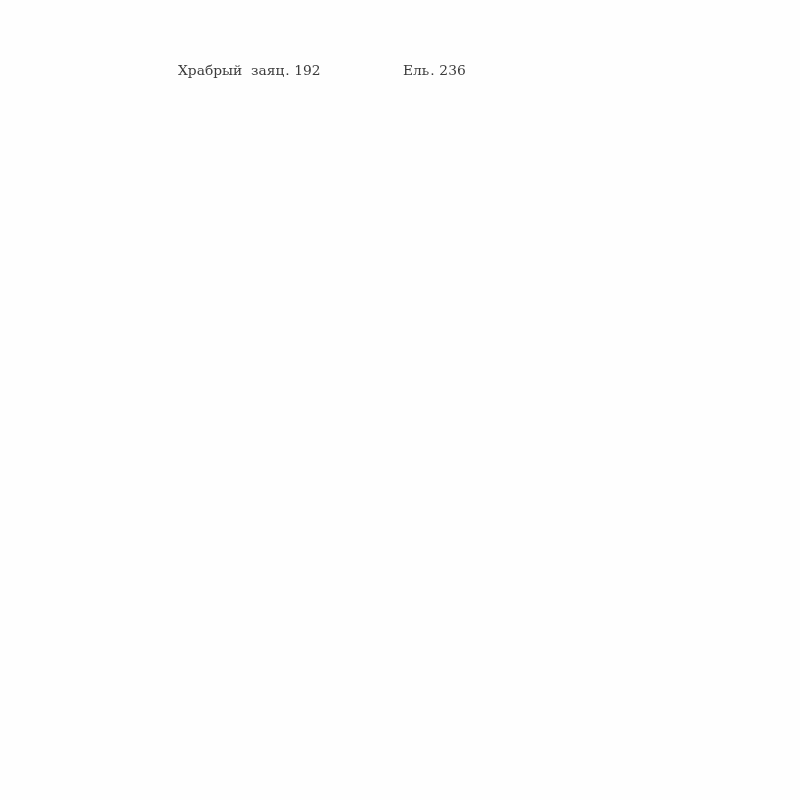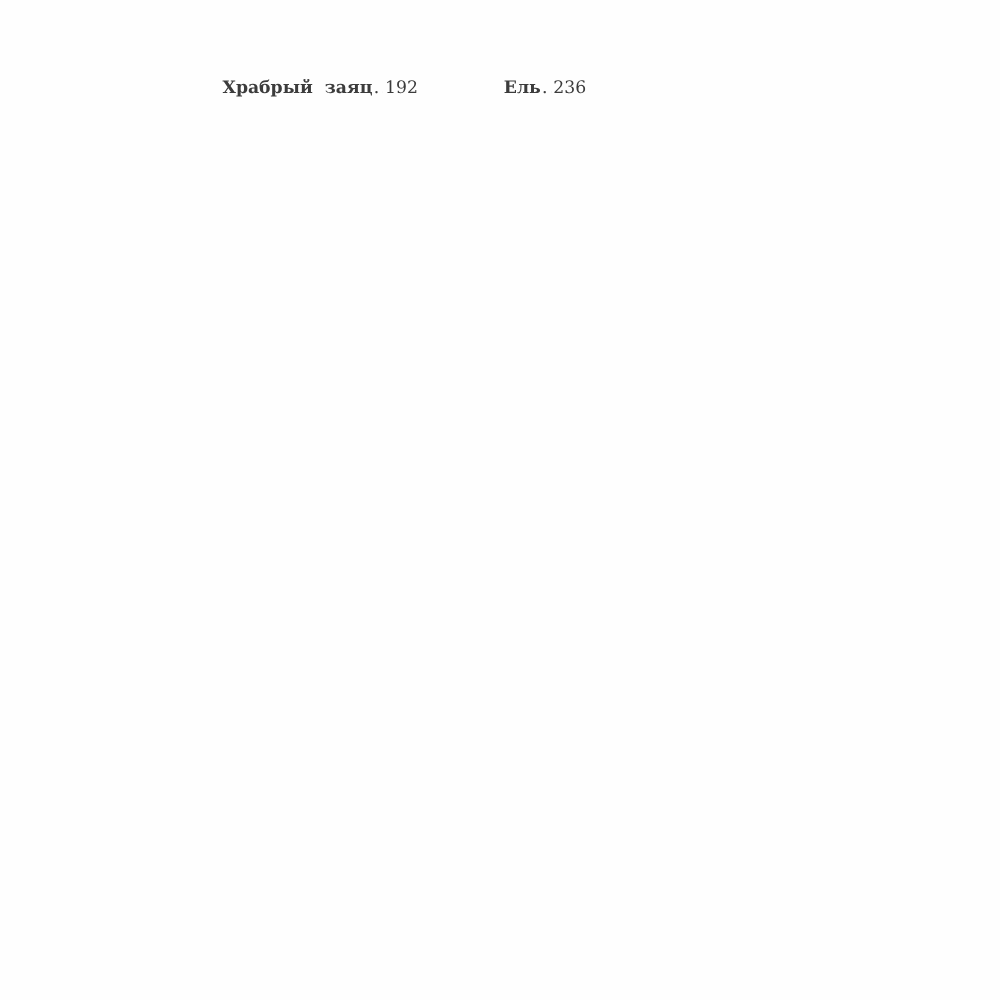--- a/index.html
+++ b/index.html
@@ -19,21 +19,21 @@
   .col-left  { left: 178px; width: 208px; }
   .col-right { left: 403px; width: 210px; }
 
   .row {
     display: flex;
     align-items: baseline;
     line-height: 16.7px;
     font-size: 13.8px;
     white-space: nowrap;
   }
-  .row .label { flex: 0 0 auto; white-space: pre; font-weight: bold; }
+  .row .label { flex: 0 0 auto; white-space: pre; }
   .row .leader {
     flex: 1 1 auto;
     overflow: hidden;
     min-width: 6px;
     padding: 0 1px;
   }
   .row .leader::after {
     content: "..................................................................";
     letter-spacing: 1.6px;
   }

